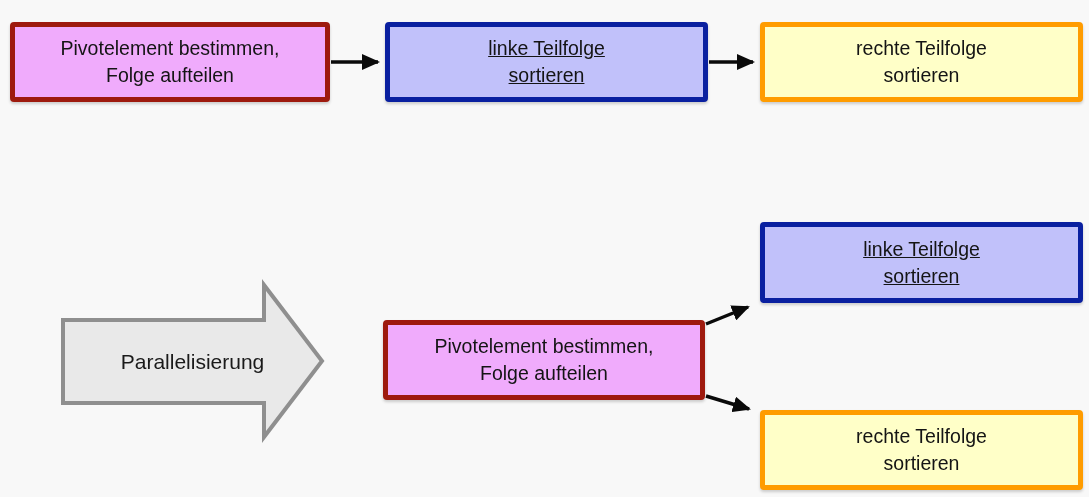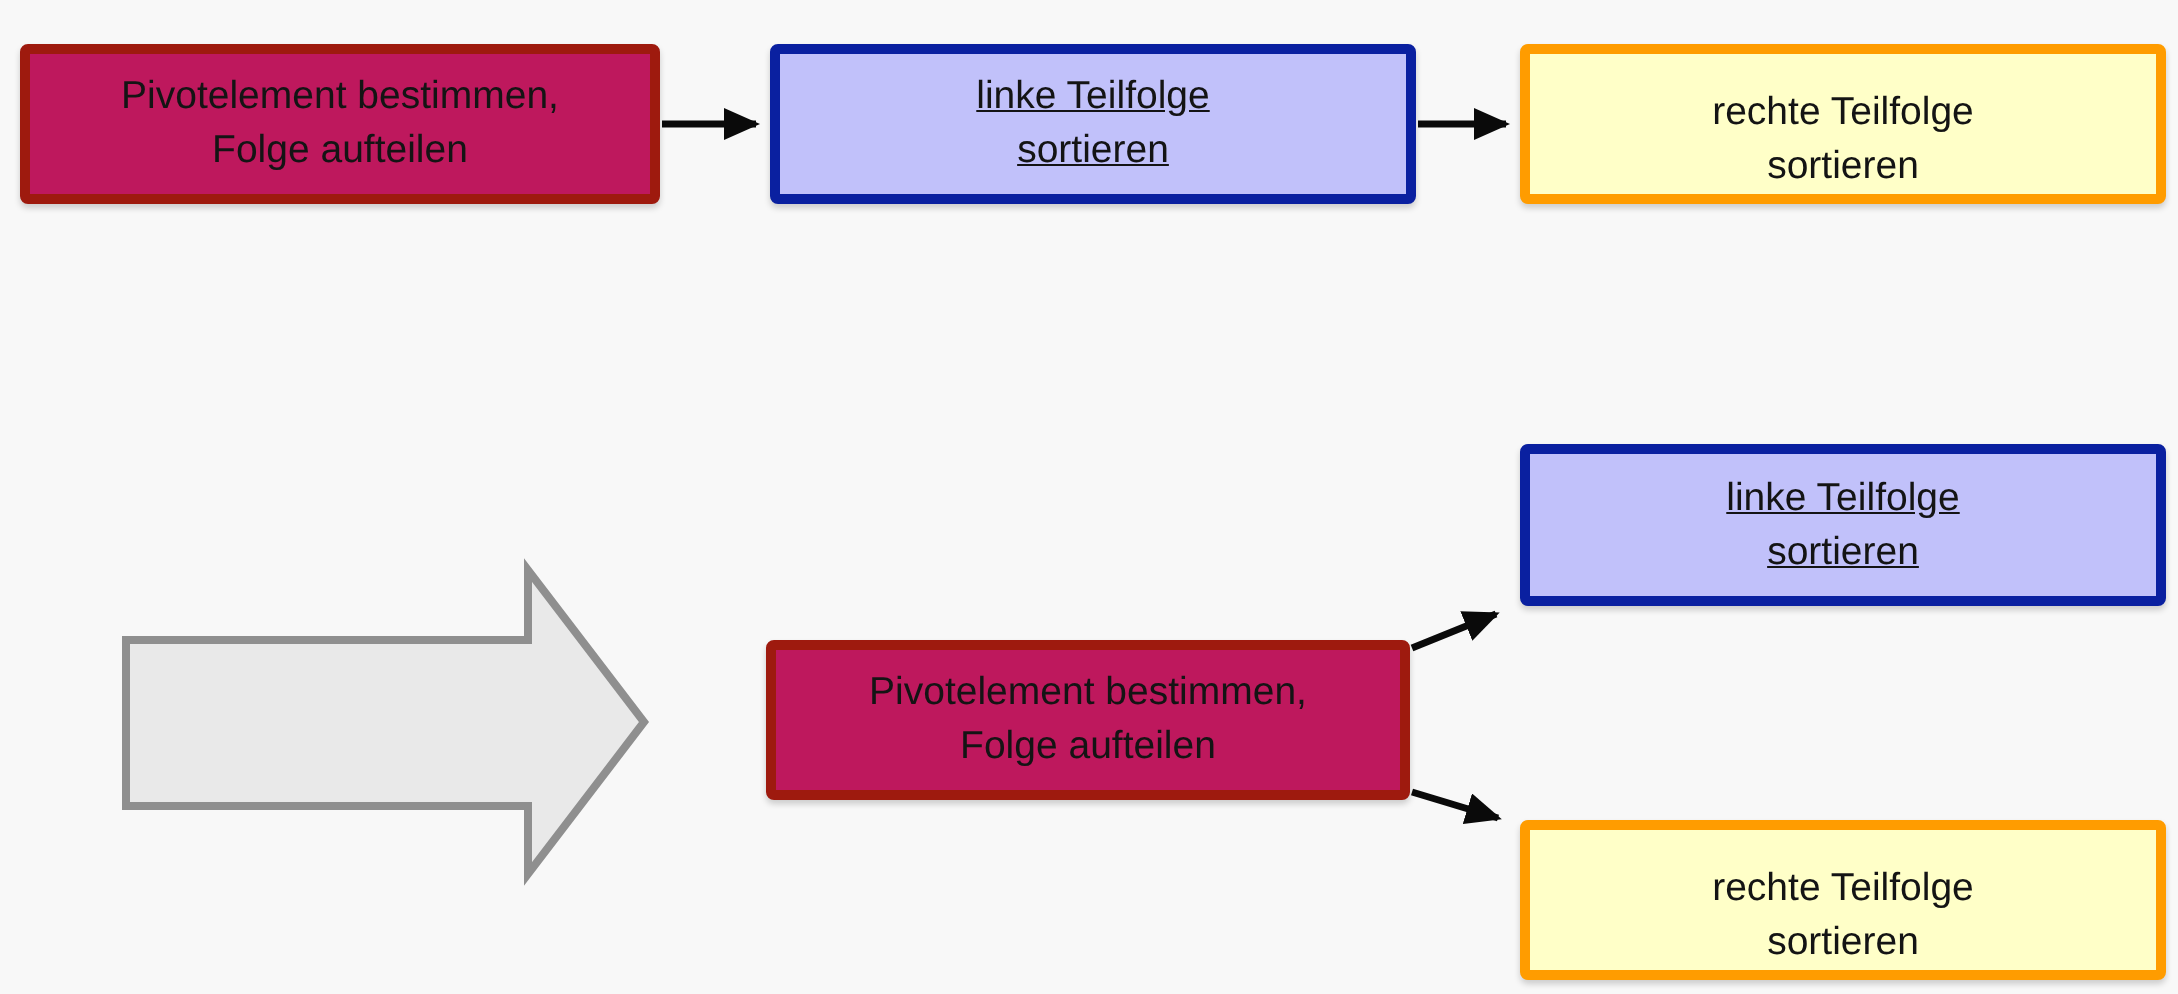--- a/index.html
+++ b/index.html
@@ -27,23 +27,23 @@
     flex-direction: column;
     justify-content: center;
     align-items: center;
     text-align: center;
     font-size: 19.5px;
     line-height: 27px;
     color: #141414;
     z-index: 2;
     box-shadow: 0 2px 3px rgba(0,0,0,0.18);
   }
-  .box.red    { background: #be185d; border-color: #9e1a0e; }
+  .box.red    { background: #f0abfc; border-color: #9e1a0e; }
   .box.blue   { background: #c1c1fa; border-color: #0a20a0; text-decoration: underline; }
-  .box.yellow { background: #ffffc8; border-color: #ff9c00; justify-content: flex-end; }
+  .box.yellow { background: #ffffc8; border-color: #ff9c00; }
 
   #seq-pivot  { left: 10px;  top: 22px;  width: 320px; height: 80px; }
   #seq-left   { left: 385px; top: 22px;  width: 323px; height: 80px; }
   #seq-right  { left: 760px; top: 22px;  width: 323px; height: 80px; }
   #par-pivot  { left: 383px; top: 320px; width: 322px; height: 80px; }
   #par-left   { left: 760px; top: 222px; width: 323px; height: 81px; }
   #par-right  { left: 760px; top: 410px; width: 323px; height: 80px; }
 
   .parallel-label {
     position: absolute;
@@ -83,20 +83,21 @@
   </div>
   <div id="seq-left" class="box blue">
     <span>linke Teilfolge</span>
     <span>sortieren</span>
   </div>
   <div id="seq-right" class="box yellow">
     <span>rechte Teilfolge</span>
     <span>sortieren</span>
   </div>
 
+  <div class="parallel-label">Parallelisierung</div>
 
   <div id="par-pivot" class="box red">
     <span>Pivotelement bestimmen,</span>
     <span>Folge aufteilen</span>
   </div>
   <div id="par-left" class="box blue">
     <span>linke Teilfolge</span>
     <span>sortieren</span>
   </div>
   <div id="par-right" class="box yellow">

